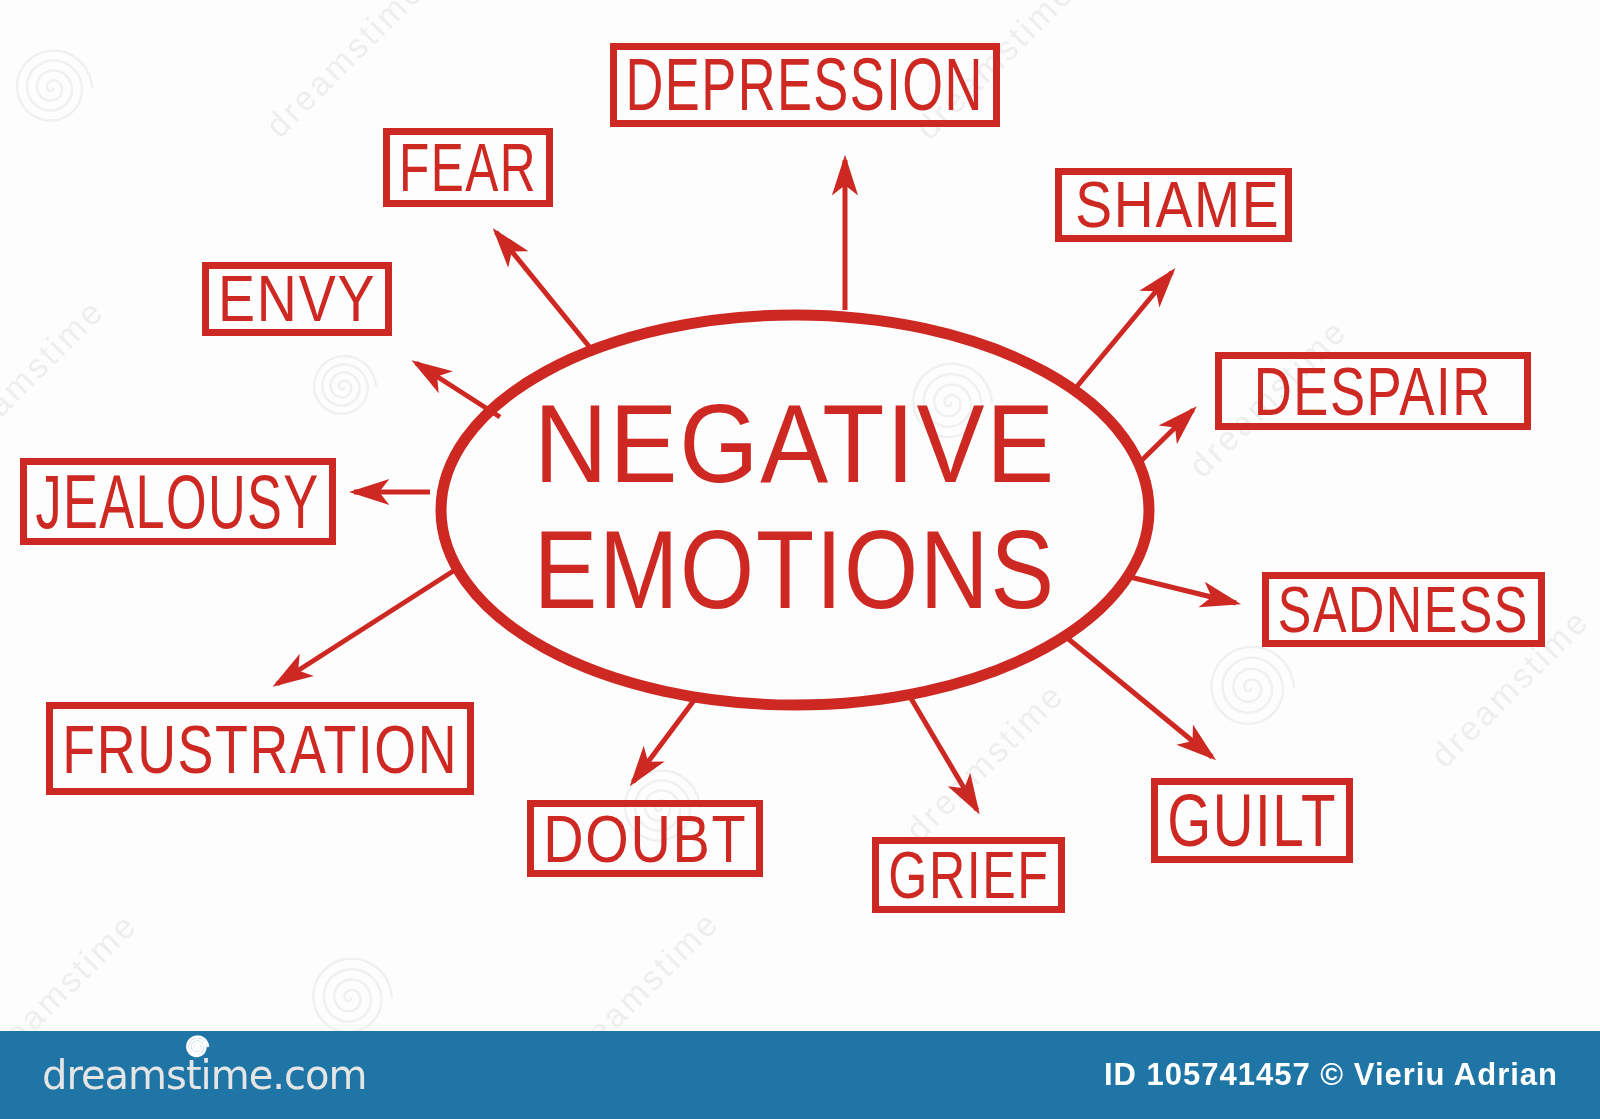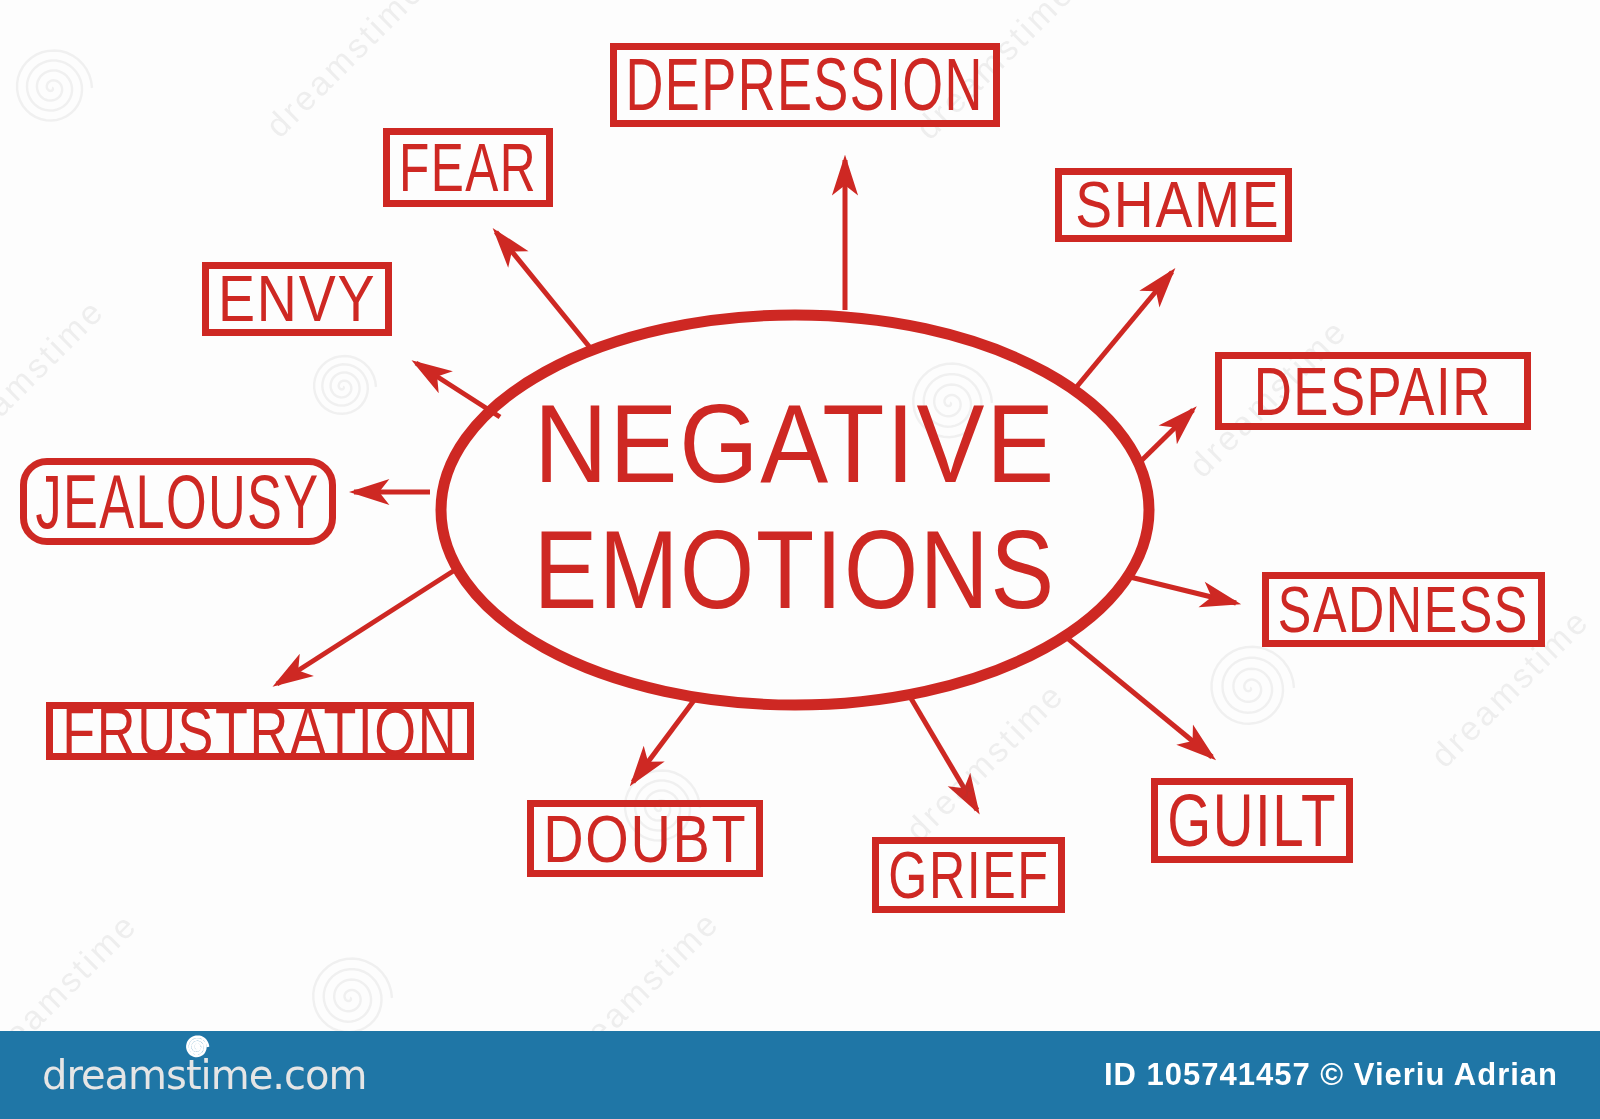--- a/index.html
+++ b/index.html
@@ -93,24 +93,24 @@
 
   <div class="node" style="left:610px;top:43px;width:390px;height:84px;">
       <span class="fit" style="font-size: 74px; transform: scaleX(0.709);">DEPRESSION</span>
     </div>
   <div class="node" style="left:383px;top:128px;width:170px;height:79px;">
       <span class="fit" style="font-size: 69px; transform: scaleX(0.719);">FEAR</span>
     </div>
   <div class="node" style="left:202px;top:262px;width:190px;height:74px;">
       <span class="fit" style="font-size: 64px; transform: scaleX(0.867);">ENVY</span>
     </div>
-  <div class="node" style="left:20px;top:458px;width:316px;height:87px;border-radius:27px;">
+  <div class="node" style="left:20px;top:458px;width:316px;height:87px;">
       <span class="fit" style="font-size: 76px; transform: scaleX(0.688);">JEALOUSY</span>
     </div>
-  <div class="node" style="left:46px;top:702px;width:428px;height:58px;">
+  <div class="node" style="left:46px;top:702px;width:428px;height:93px;">
       <span class="fit" style="font-size: 68px; transform: scaleX(0.791);">FRUSTRATION</span>
     </div>
   <div class="node" style="left:527px;top:800px;width:236px;height:77px;">
       <span class="fit" style="font-size: 67px; transform: scaleX(0.834);">DOUBT</span>
     </div>
   <div class="node" style="left:872px;top:837px;width:193px;height:76px;">
       <span class="fit" style="font-size: 66px; transform: scaleX(0.761);">GRIEF</span>
     </div>
   <div class="node" style="left:1118px;top:778px;width:202px;height:85px;margin-left:33px;">
       <span class="fit" style="font-size: 74px; transform: scaleX(0.764);">GUILT</span>

